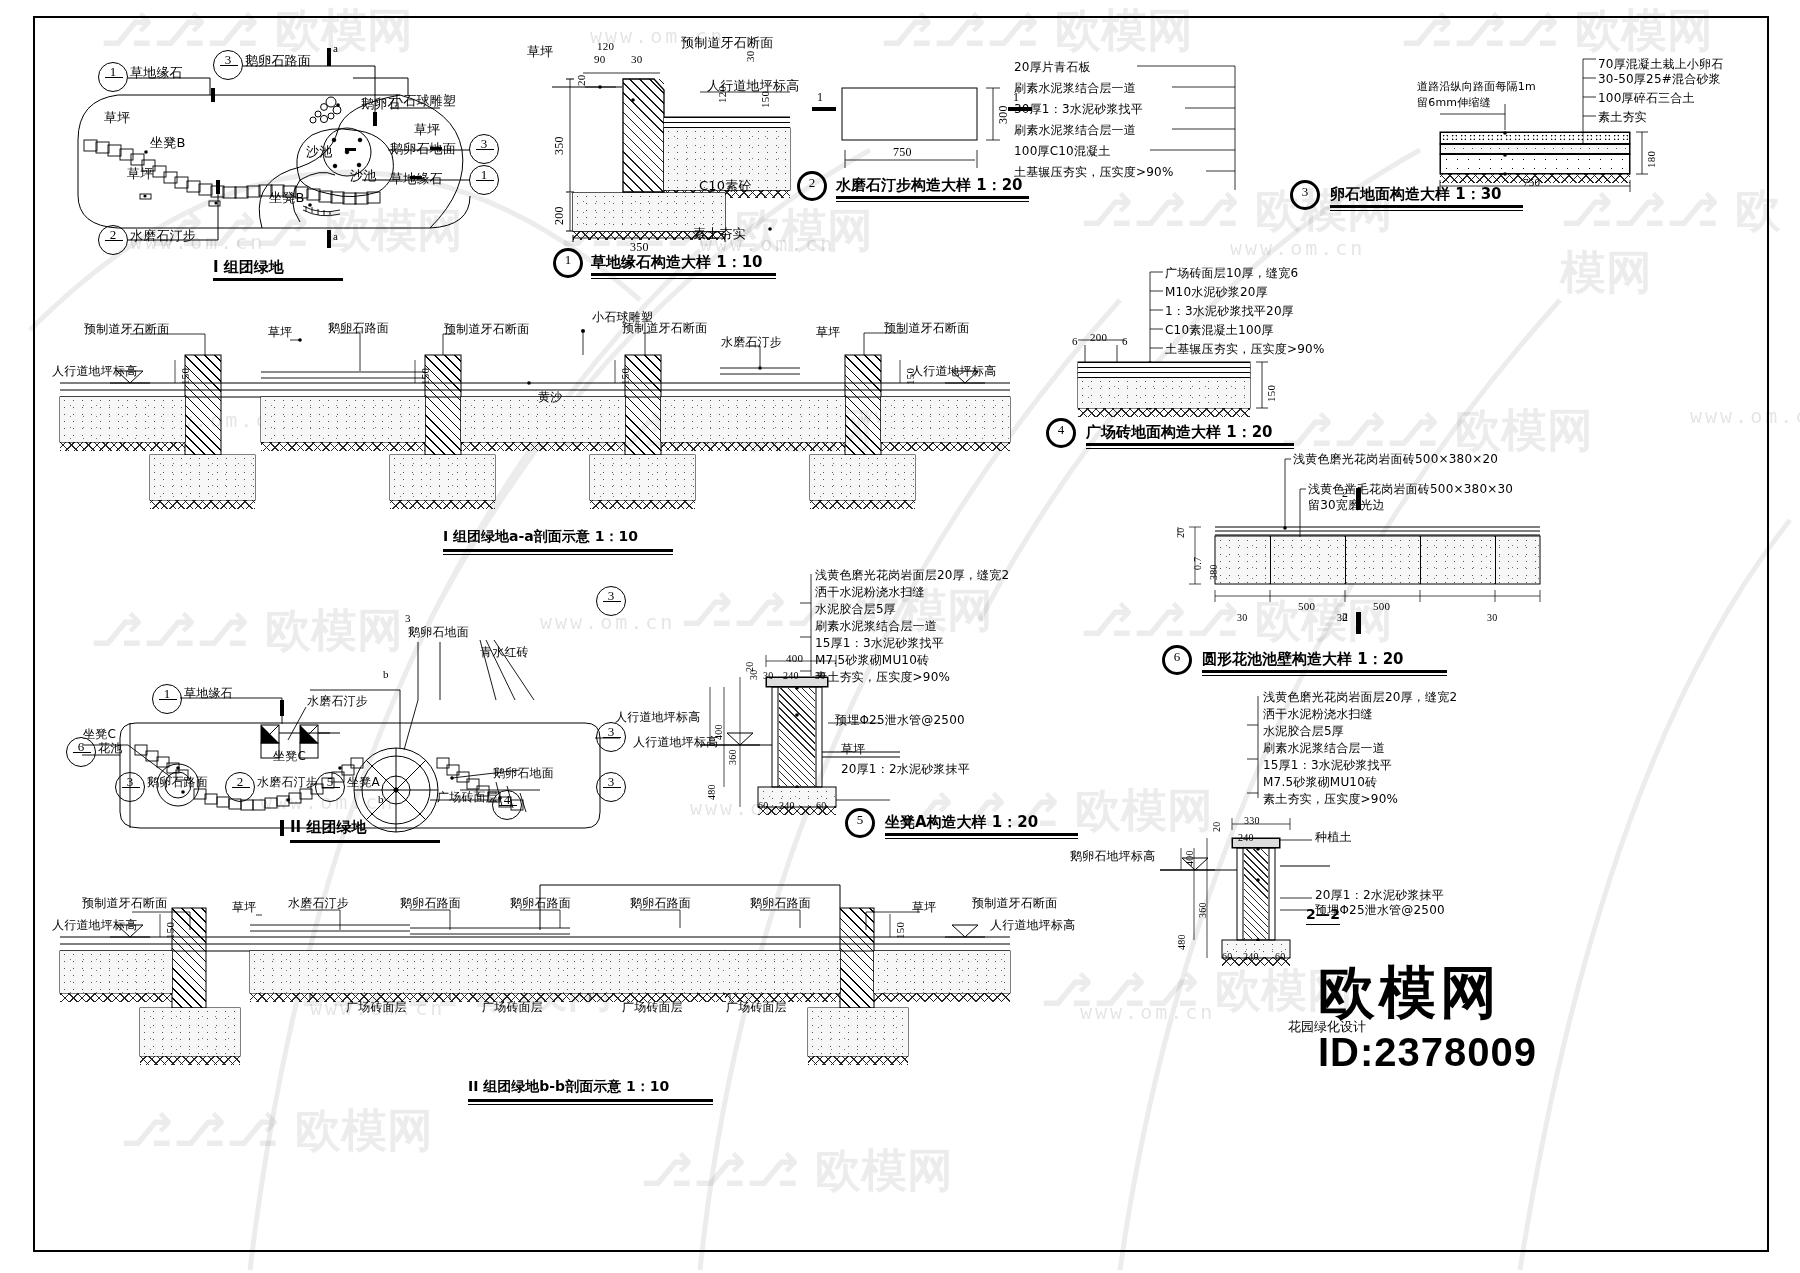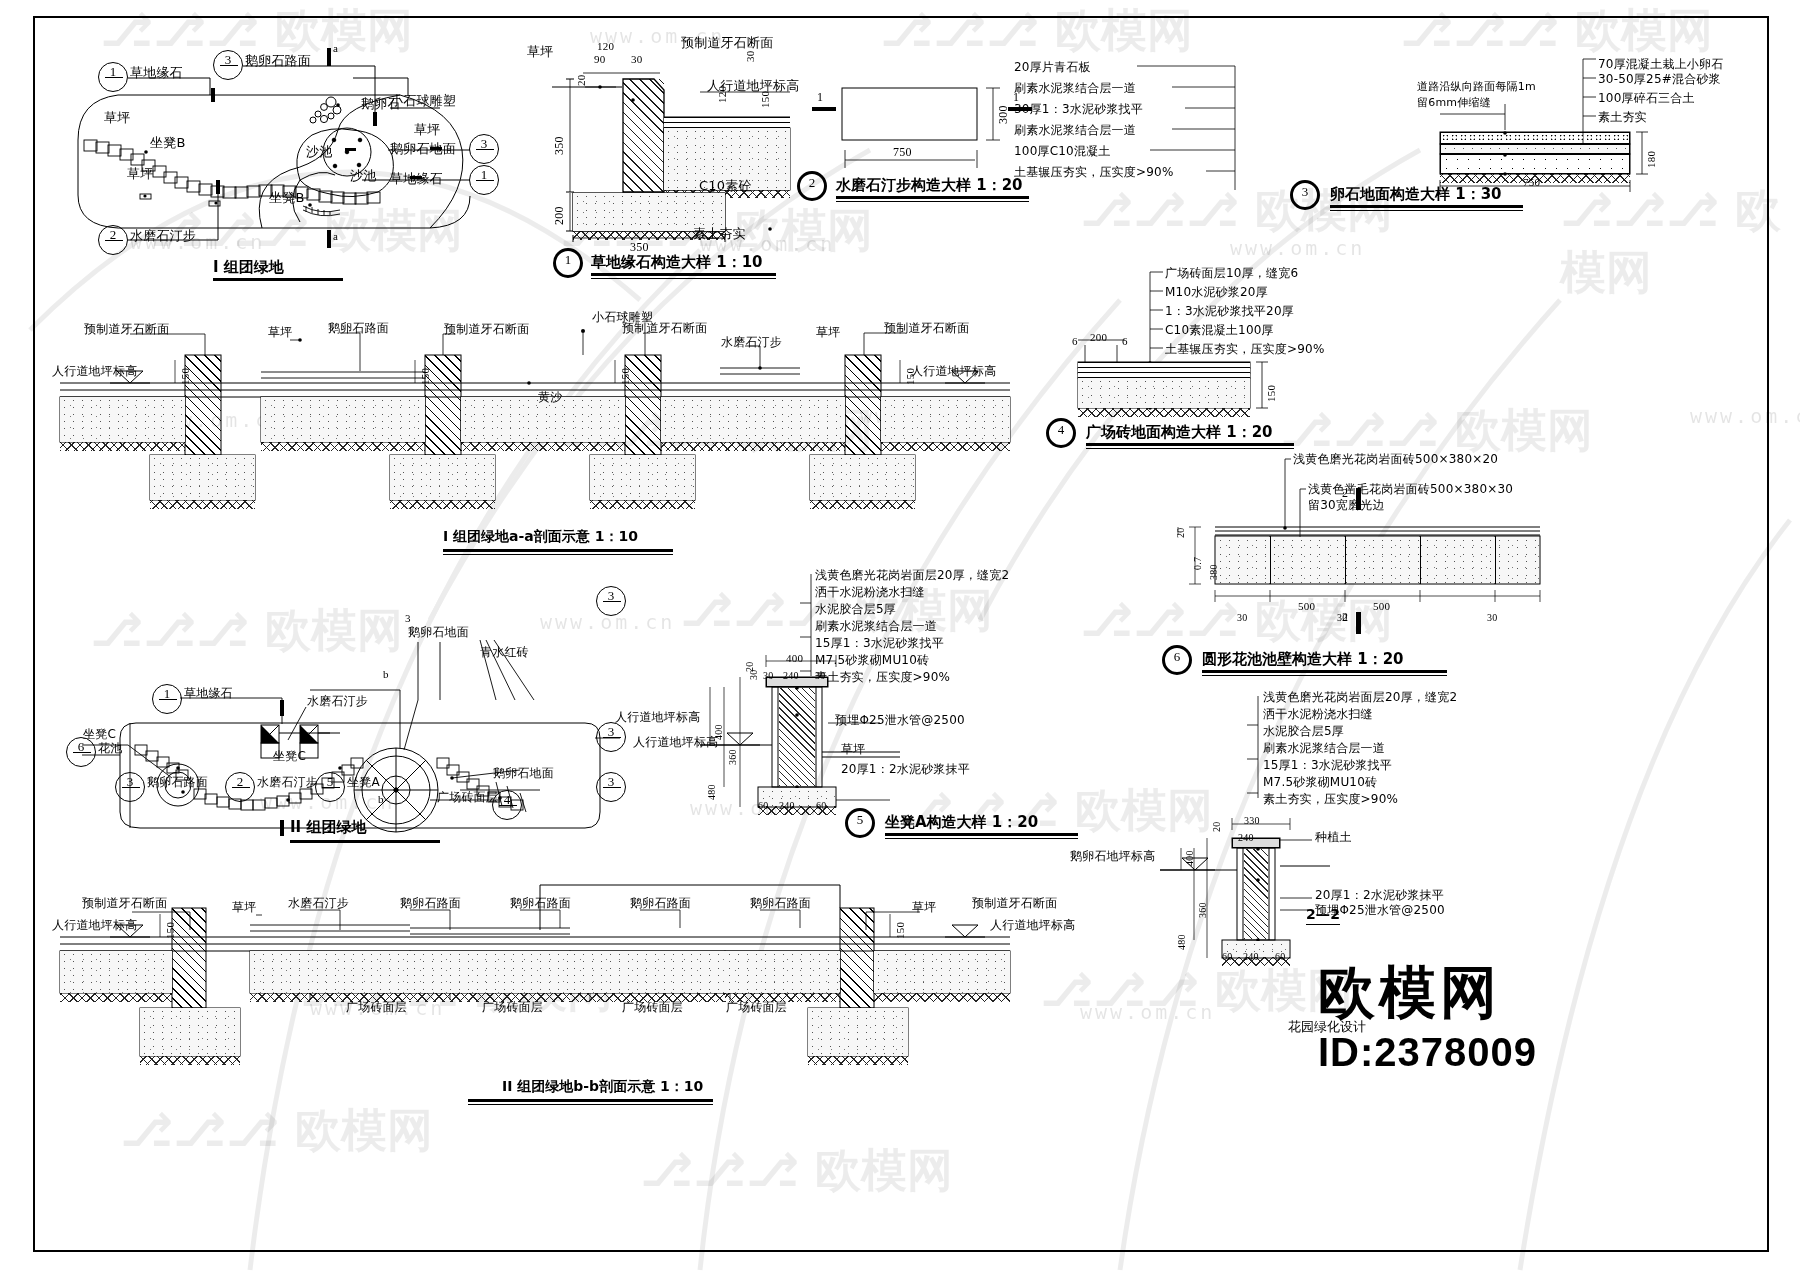--- a/index.html
+++ b/index.html
@@ -1082,21 +1082,21 @@
     <div class="t t12 cn" style="left:990px;top:918px;">人行道地坪标高</div>
     <div class="t t12 cn" style="left:346px;top:1000px;">广场砖面层</div>
     <div class="t t12 cn" style="left:482px;top:1000px;">广场砖面层</div>
     <div class="t t12 cn" style="left:622px;top:1000px;">广场砖面层</div>
     <div class="t t12 cn" style="left:726px;top:1000px;">广场砖面层</div>
 
     <div class="t t11" style="left:164px;top:939px;transform:rotate(-90deg);transform-origin:left top;">150</div>
     <div class="t t11" style="left:894px;top:939px;transform:rotate(-90deg);transform-origin:left top;">150</div>
 
     <div class="title-u" style="left:468px;top:1078px;">
-      <span class="txt cn" style="font-size:14px;margin-left:34px;">II 组团绿地b-b剖面示意  1：10</span>
+      <span class="txt cn" style="font-size:14px;">II 组团绿地b-b剖面示意  1：10</span>
       <span class="r1" style="width:245px;top:21px;"></span>
       <span class="r2" style="width:245px;top:26px;"></span>
     </div>
   </div>
 
   <div>
     <div class="logo-big cn" style="left:1318px;top:955px;">欧模网</div>
     <div class="logo-id" style="left:1318px;top:1030px;">ID:2378009</div>
     <div class="logo-sub cn" style="left:1288px;top:1018px;">花园绿化设计</div>
   </div>

